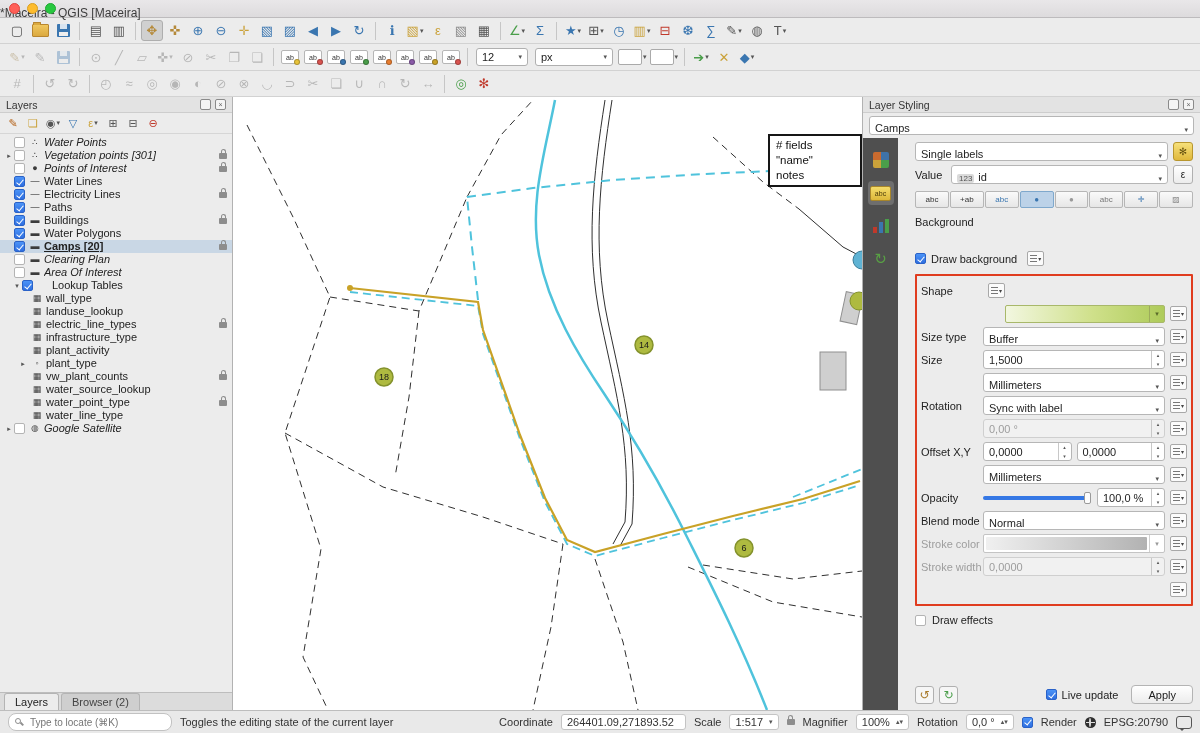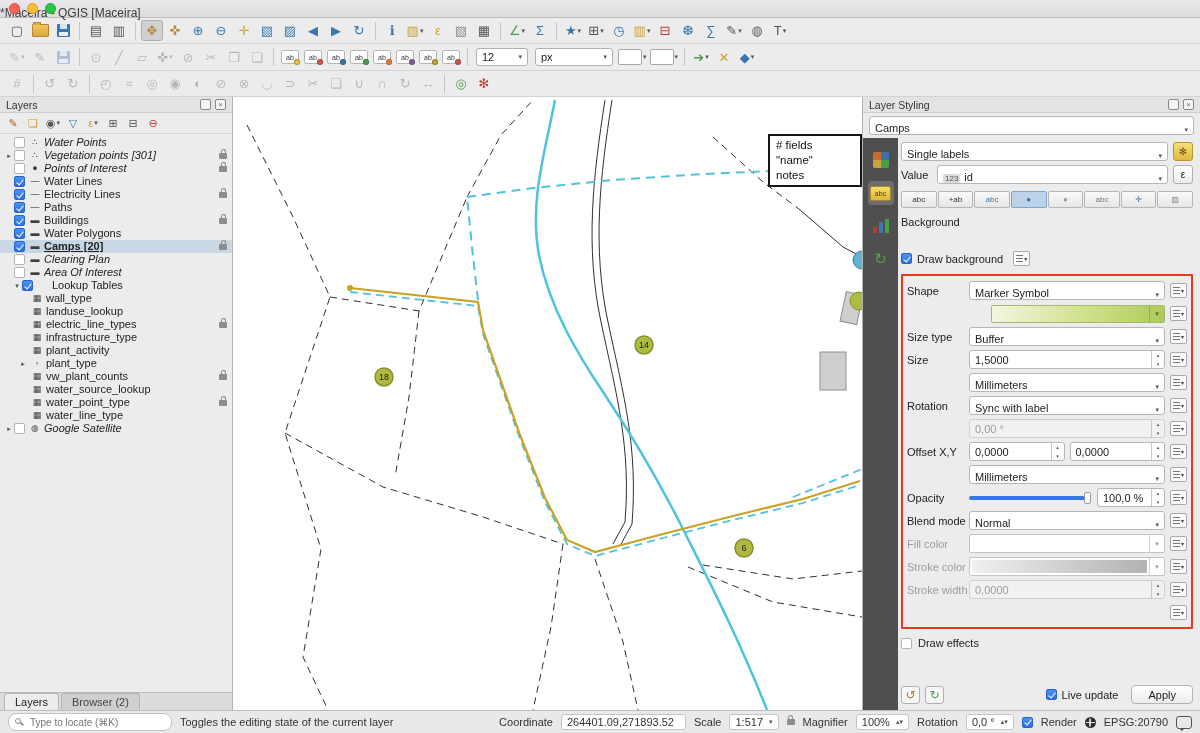--- a/index.html
+++ b/index.html
@@ -100,21 +100,21 @@
   .ic-sym{width:16px;height:16px;border-radius:2px;
      background:linear-gradient(90deg,#c96a2e 0 50%,#3f72a8 50% 100%) top/100% 50% no-repeat,
                 linear-gradient(90deg,#caa23a 0 50%,#4a9e4a 50% 100%) bottom/100% 50% no-repeat;}
   .ic-abcx{width:19px;height:13px;background:linear-gradient(#f4dc6a,#ddb83a);border:1px solid #a8862a;
      border-radius:2px;color:#4a3a08;font-size:7px;display:flex;align-items:center;justify-content:center;}
   .ic-diag{width:16px;height:14px;display:flex;align-items:flex-end;gap:2px;}
   .ic-diag i{width:4px;background:#c0392b;}
   .ic-diag i:nth-child(2){background:#3a76b0;}
   .ic-diag i:nth-child(3){background:#4a9e4a;}
 
-  .content{flex:1;padding:4px 7px 4px 3px;display:flex;flex-direction:column;min-width:0;}
+  .content{flex:1;padding:4px 7px 4px 17px;display:flex;flex-direction:column;min-width:0;}
   .crow{display:flex;align-items:center;margin-bottom:4px;}
   .scombo{flex:1;height:19px;background:#fff;border:1px solid #b6b6b6;border-radius:3px;display:flex;
           align-items:flex-end;padding:0 5px;box-sizing:border-box;min-width:0;}
   .scombo .txt{overflow:hidden;white-space:nowrap;}
   .scombo .arr{margin-left:auto;padding-left:4px;font-size:7px;color:#555;flex:none;}
   .iconbtn{width:20px;height:19px;border:1px solid #b0b0b0;border-radius:3px;background:linear-gradient(#fff,#ececec);
            display:flex;align-items:center;justify-content:center;font-size:10px;margin-left:5px;flex:none;box-sizing:border-box;}
   .iconbtn.yellow{background:linear-gradient(#f6e07a,#e0b83c);border-color:#b8962e;color:#6a5410;}
   .vlab{width:36px;flex:none;}
   .badge{background:#dadada;border-radius:2px;font-size:8px;padding:0 2px;margin-right:4px;color:#555;flex:none;}
@@ -756,26 +756,20 @@
           <span class="cb on"></span>
           <span>Draw background</span>
           <span class="ddbtn">
               <i></i>
               <b>▾</b>
             </span>
         </div>
         <div class="redbox" id="bg-rows" style="border-color: rgb(224, 60, 31);">
             <div class="srow">
               <span class="slab">Shape</span>
-              <div class="sctl">
-                <div class="scombo">
-                  <span class="txt">Marker Symbol</span>
-                  <span class="arr">▾</span>
-                </div>
-              </div>
               <span class="ddbtn">
                 <i></i>
                 <b>▾</b>
               </span>
             </div>
             <div class="srow">
               <span class="slab"></span>
               <div class="sctl">
                 <div class="sprev">
                   <div class="seg">▾</div>
@@ -920,33 +914,20 @@
                   <span class="txt">Normal</span>
                   <span class="arr">▾</span>
                 </div>
               </div>
               <span class="ddbtn">
                 <i></i>
                 <b>▾</b>
               </span>
             </div>
             <div class="srow">
-              <span class="slab dim">Fill color</span>
-              <div class="sctl">
-                <div class="scolor">
-                  <div class="fill"></div>
-                  <div class="seg">▾</div>
-                </div>
-              </div>
-              <span class="ddbtn">
-                <i></i>
-                <b>▾</b>
-              </span>
-            </div>
-            <div class="srow">
               <span class="slab dim">Stroke color</span>
               <div class="sctl">
                 <div class="scolor">
                   <div class="fill gray"></div>
                   <div class="seg">▾</div>
                 </div>
               </div>
               <span class="ddbtn">
                 <i></i>
                 <b>▾</b>

